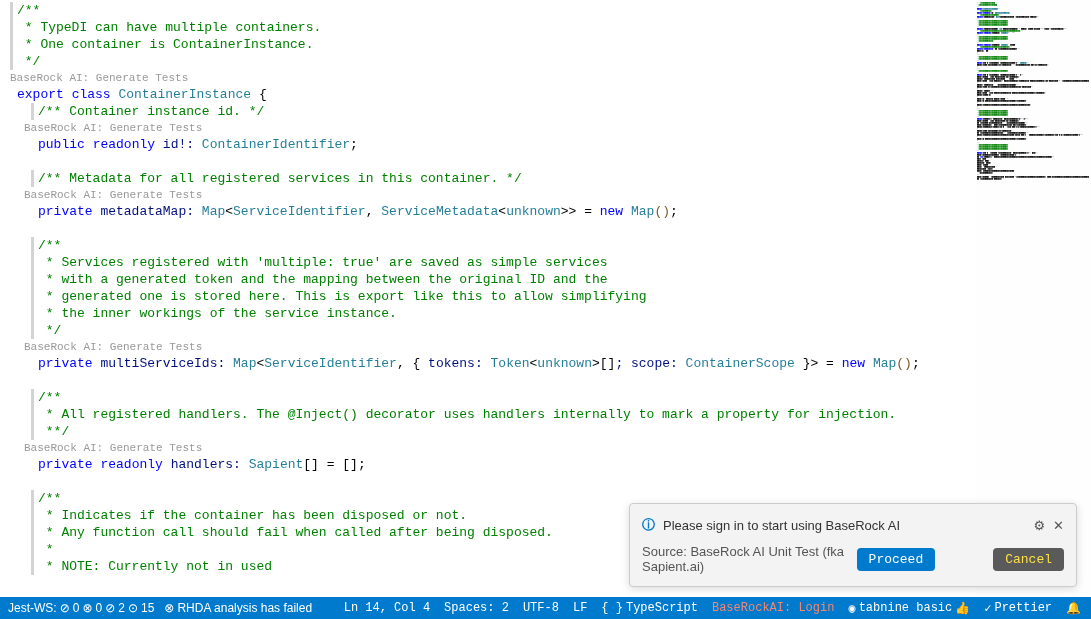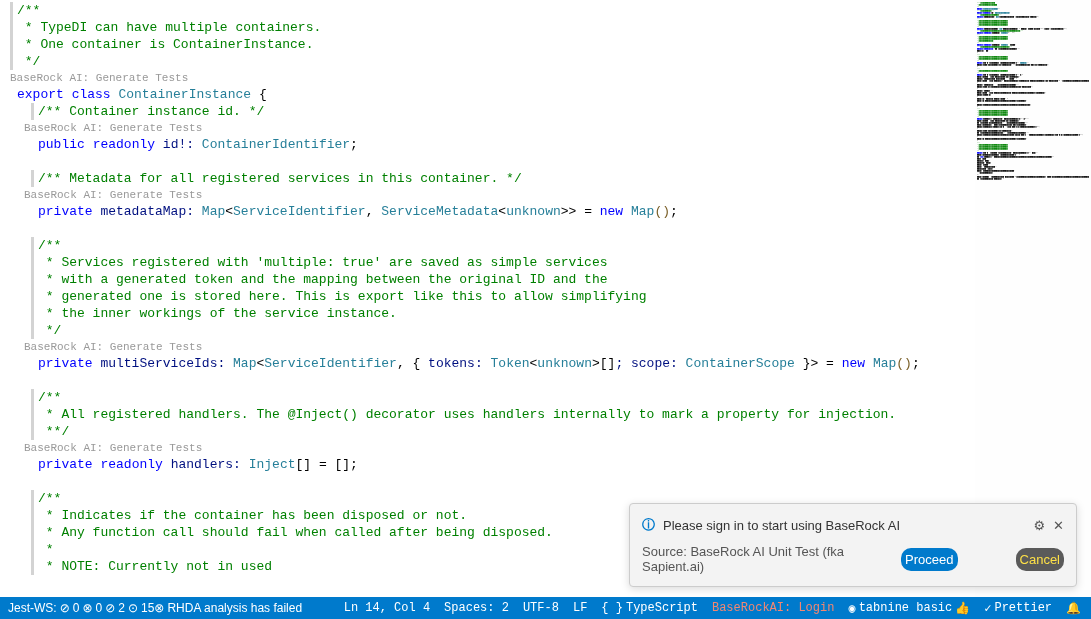--- a/index.html
+++ b/index.html
@@ -18,33 +18,33 @@
 .codelens { color: #999; font-size: 11px; padding-left: 20px; line-height: 16px; }
 .codelens.top { padding-left: 10px; }
 .codelens.indent2 { padding-left: 24px; }
 .comment { color: #008000; }
 .keyword { color: #0000ff; }
 .type { color: #267f99; }
 .punct { color: #000; }
 .ident { color: #001080; }
 .method { color: #795e26; }
 .statusbar { position: absolute; bottom: 0; left: 0; right: 0; height: 22px; background: #007acc; color: #fff; display: flex; align-items: center; font-size: 12px; font-family: -apple-system, 'Segoe UI', sans-serif; }
-.status-left { display: flex; align-items: center; gap: 0; padding-left: 8px; }
+.status-left { display: flex; align-items: center; gap: 10px; padding-left: 8px; }
 .status-right { margin-left: auto; display: flex; align-items: center; gap: 14px; padding-right: 10px; font-family: Liberation Mono, monospace; }
 .status-item { display: flex; align-items: center; gap: 3px; }
 .status-err { color: #f48771; }
 .notification { position: absolute; right: 14px; bottom: 32px; width: 448px; background: #f3f3f3; border: 1px solid #ccc; border-radius: 4px; padding: 12px; font-family: -apple-system, 'Segoe UI', sans-serif; font-size: 13px; color: #333; box-shadow: 0 2px 8px rgba(0,0,0,0.15); }
 .notif-header { display: flex; align-items: center; gap: 8px; margin-bottom: 10px; }
 .notif-title { flex: 1; }
 .notif-icon { color: #007acc; font-weight: bold; }
 .notif-actions { display: flex; align-items: center; gap: 8px; }
 .notif-gear, .notif-close { cursor: pointer; color: #555; }
 .notif-body { display: flex; align-items: center; gap: 10px; }
 .notif-source { flex: 1; color: #555; font-size: 13px; }
-.btn { padding: 4px 4px; border: none; border-radius: 10px; font-size: 13px; cursor: pointer; }
+.btn { padding: 4px 12px; border: none; border-radius: 4px; font-size: 13px; cursor: pointer; font-family: Liberation Mono, monospace; }
 .btn-primary { background: #007acc; color: #fff; }
 .btn-secondary { background: #5a5a5a; color: #fde047; margin-left: 48px; }
 .icon { display: inline-block; }
 </style>
 </head>
 <body>
 
 <div class="container">
   <div class="editor">
     <div class="line"><span class="gutter-bar"></span><span class="comment">/**</span></div>
@@ -67,21 +67,21 @@
     <div class="line"><span class="gutter-space"></span><span class="indent"></span><span class="gutter-bar"></span><span class="comment"> * generated one is stored here. This is export like this to allow simplifying</span></div>
     <div class="line"><span class="gutter-space"></span><span class="indent"></span><span class="gutter-bar"></span><span class="comment"> * the inner workings of the service instance.</span></div>
     <div class="line"><span class="gutter-space"></span><span class="indent"></span><span class="gutter-bar"></span><span class="comment"> */</span></div>
     <div class="codelens indent2">BaseRock AI: Generate Tests</div>
     <div class="line"><span class="gutter-space"></span><span class="indent"></span><span class="gutter-space"></span><span class="keyword">private</span><span class="ident"> multiServiceIds: </span><span class="type">Map</span><span class="punct">&lt;</span><span class="type">ServiceIdentifier</span><span class="punct">, </span><span class="punct">{ </span><span class="ident">tokens: </span><span class="type">Token</span><span class="punct">&lt;</span><span class="type">unknown</span><span class="punct">&gt;</span><span class="punct">[]</span><span class="ident">; scope: </span><span class="type">ContainerScope</span><span class="punct"> }</span><span class="punct">&gt;</span><span class="punct"> = </span><span class="keyword">new</span><span> </span><span class="type">Map</span><span class="method">()</span><span class="punct">;</span></div>
     <div class="line">&nbsp;</div>
     <div class="line"><span class="gutter-space"></span><span class="indent"></span><span class="gutter-bar"></span><span class="comment">/**</span></div>
     <div class="line"><span class="gutter-space"></span><span class="indent"></span><span class="gutter-bar"></span><span class="comment"> * All registered handlers. The @Inject() decorator uses handlers internally to mark a property for injection.</span></div>
     <div class="line"><span class="gutter-space"></span><span class="indent"></span><span class="gutter-bar"></span><span class="comment"> **/</span></div>
     <div class="codelens indent2">BaseRock AI: Generate Tests</div>
-    <div class="line"><span class="gutter-space"></span><span class="indent"></span><span class="gutter-space"></span><span class="keyword">private</span><span> </span><span class="keyword">readonly</span><span class="ident"> handlers: </span><span class="type">Inject</span><span class="punct">[]</span><span class="punct"> = []</span><span class="punct">;</span></div>
+    <div class="line"><span class="gutter-space"></span><span class="indent"></span><span class="gutter-space"></span><span class="keyword">private</span><span> </span><span class="keyword">readonly</span><span class="ident"> handlers: </span><span class="type">Sapient</span><span class="punct">[]</span><span class="punct"> = []</span><span class="punct">;</span></div>
     <div class="line">&nbsp;</div>
     <div class="line"><span class="gutter-space"></span><span class="indent"></span><span class="gutter-bar"></span><span class="comment">/**</span></div>
     <div class="line"><span class="gutter-space"></span><span class="indent"></span><span class="gutter-bar"></span><span class="comment"> * Indicates if the container has been disposed or not.</span></div>
     <div class="line"><span class="gutter-space"></span><span class="indent"></span><span class="gutter-bar"></span><span class="comment"> * Any function call should fail when called after being disposed.</span></div>
     <div class="line"><span class="gutter-space"></span><span class="indent"></span><span class="gutter-bar"></span><span class="comment"> *</span></div>
     <div class="line"><span class="gutter-space"></span><span class="indent"></span><span class="gutter-bar"></span><span class="comment"> * NOTE: Currently not in used</span></div>
   </div>
 
   <div class="minimap">
     <div class="minimap-line mm-c">/** ████████████████</div>

